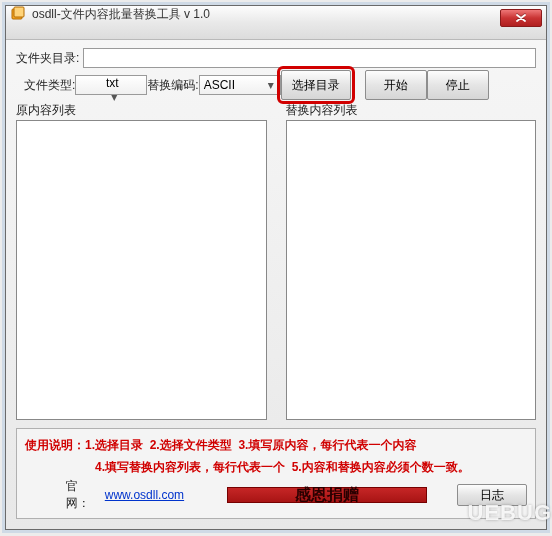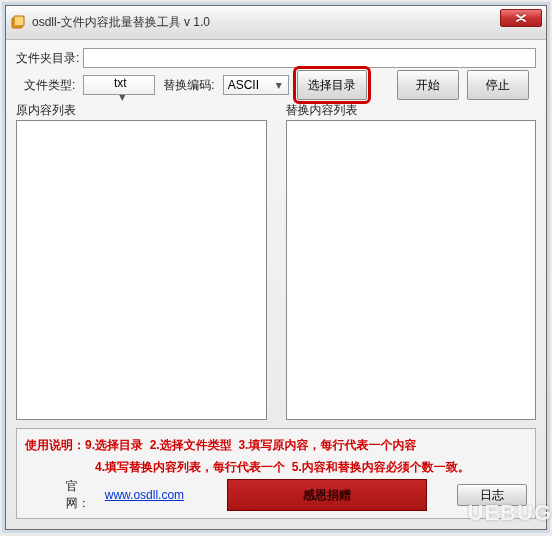--- a/index.html
+++ b/index.html
@@ -17,22 +17,22 @@
       width: 542px; height: 525px;
       background: linear-gradient(to bottom, #f7f7f7 0%, #e8e8e8 100%);
       border: 1px solid #6a6a6a;
       box-shadow: 0 0 0 3px rgba(50,120,200,0.15);
     }
     .titlebar {
       height: 34px;
       background: linear-gradient(to bottom, #fdfdfd 0%, #e9e9e9 50%, #dcdcdc 100%);
       border-bottom: 1px solid #b9b9b9;
       display: flex;
-      align-items: center;
-      padding: 16px 4px;
+      align-items: flex-start;
+      padding: 0 4px;
       position: relative;
     }
     .title-icon {
       width: 16px; height: 16px;
       margin-right: 6px;
       position: relative;
     }
     .title-icon svg { display: block; }
     .title-text { color: #333; font-size: 12px; }
     .close-btn {
@@ -140,25 +140,25 @@
       gap: 15px;
     }
     .site-link {
       color: #0033cc;
       text-decoration: underline;
       cursor: pointer;
     }
     .site-lbl { color: #222; }
     .donate-btn {
       flex: 0 0 200px;
-      height: 32px;
+      height: 16px;
       border: 1px solid #760000;
       background: linear-gradient(to bottom, #c62626 0%, #a81414 100%);
       color: #2a0000;
-      font-size: 12px;
+      font-size: 16px;
       display: flex;
       align-items: center;
       justify-content: center;
       cursor: pointer;
       font-weight: bold;
     }
     .log-btn {
       height: 22px;
       min-width: 70px;
       font-family: Liberation Serif, serif;
@@ -194,29 +194,29 @@
     </div>
   </div>
 
   <div class="content">
 
     <div class="row">
       <span class="lbl">文件夹目录:</span>
       <input class="text-input" type="text" value="" style="">
     </div>
 
-    <div class="row" style="gap:8px;">
+    <div class="row" style="gap:0;">
       <span class="lbl" style="margin-left:8px;">文件类型:</span>
       <div class="combo" style="width:72px;flex-direction:column;">
         <span>txt</span>
         <span class="spacer"></span>
         <span class="arrow">▾</span>
       </div>
       <span class="lbl">替换编码:</span>
-      <div class="combo" style="width:66px;">
+      <div class="combo" style="width:82px;">
         <span>ASCII</span>
         <span class="spacer"></span>
         <span class="arrow">▾</span>
       </div>
       <button class="btn highlight">选择目录</button>
       <span style="width:14px;"></span>
       <button class="btn">开始</button>
       <button class="btn">停止</button>
     </div>
 
@@ -226,21 +226,21 @@
         <div class="list-box"></div>
       </div>
       <div class="list-col">
         <div class="list-label">替换内容列表</div>
         <div class="list-box"></div>
       </div>
     </div>
 
     <div class="instructions">
       <div class="inst-row">
-        <span>使用说明：</span><span>9.选择目录</span>&nbsp;&nbsp;<span>2.选择文件类型</span>&nbsp;&nbsp;<span>3.填写原内容，每行代表一个内容</span>
+        <span>使用说明：</span><span>1.选择目录</span>&nbsp;&nbsp;<span>2.选择文件类型</span>&nbsp;&nbsp;<span>3.填写原内容，每行代表一个内容</span>
       </div>
       <div class="inst-row" style="padding-left:70px;">
         <span>4.填写替换内容列表，每行代表一个</span>&nbsp;&nbsp;<span>5.内容和替换内容必须个数一致。</span>
       </div>
       <div class="bottom-row">
         <span style="width:40px;"></span>
         <span class="site-lbl">官网：</span>
         <span class="site-link">www.osdll.com</span>
         <span style="width:20px;"></span>
         <div class="donate-btn">感恩捐赠</div>

